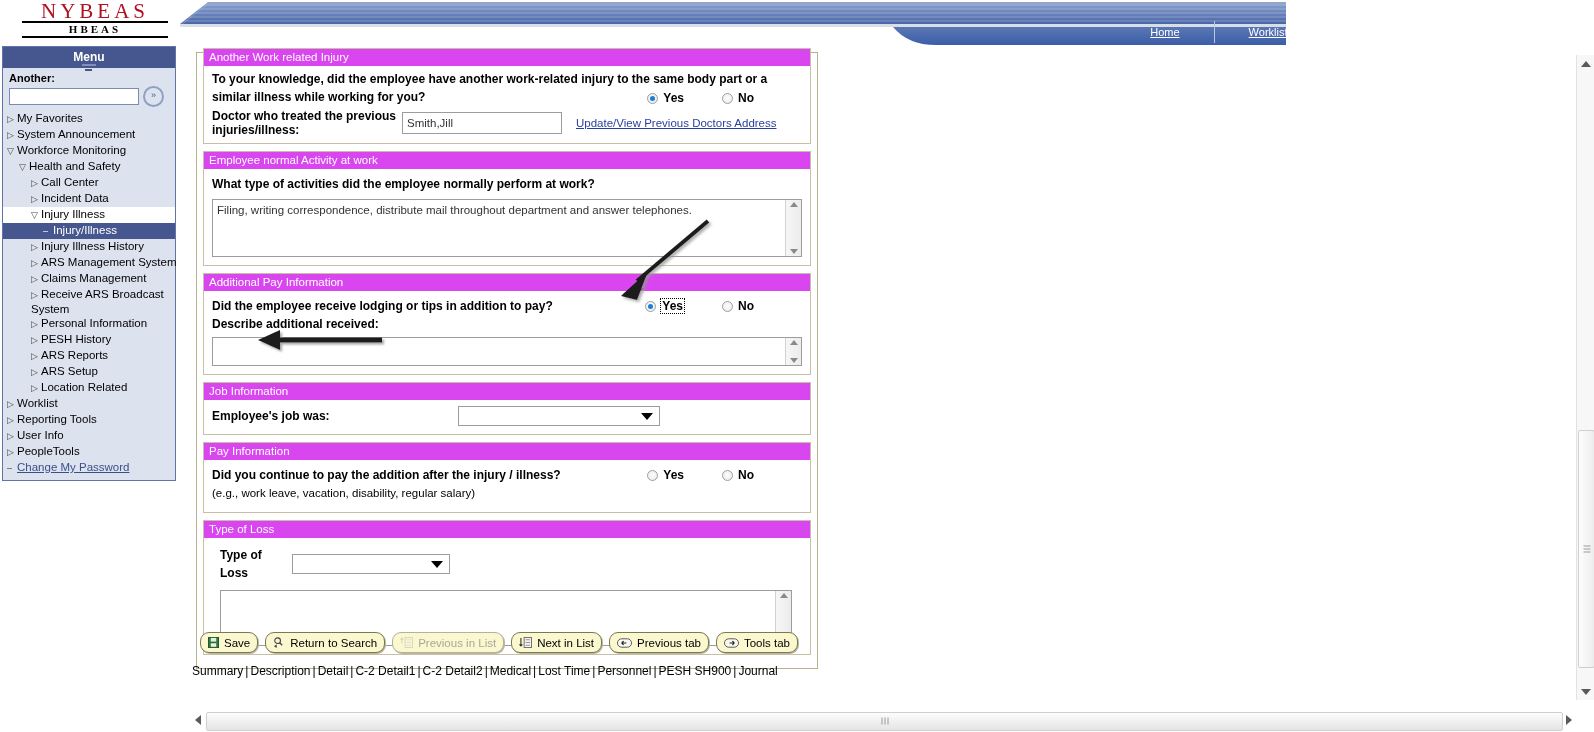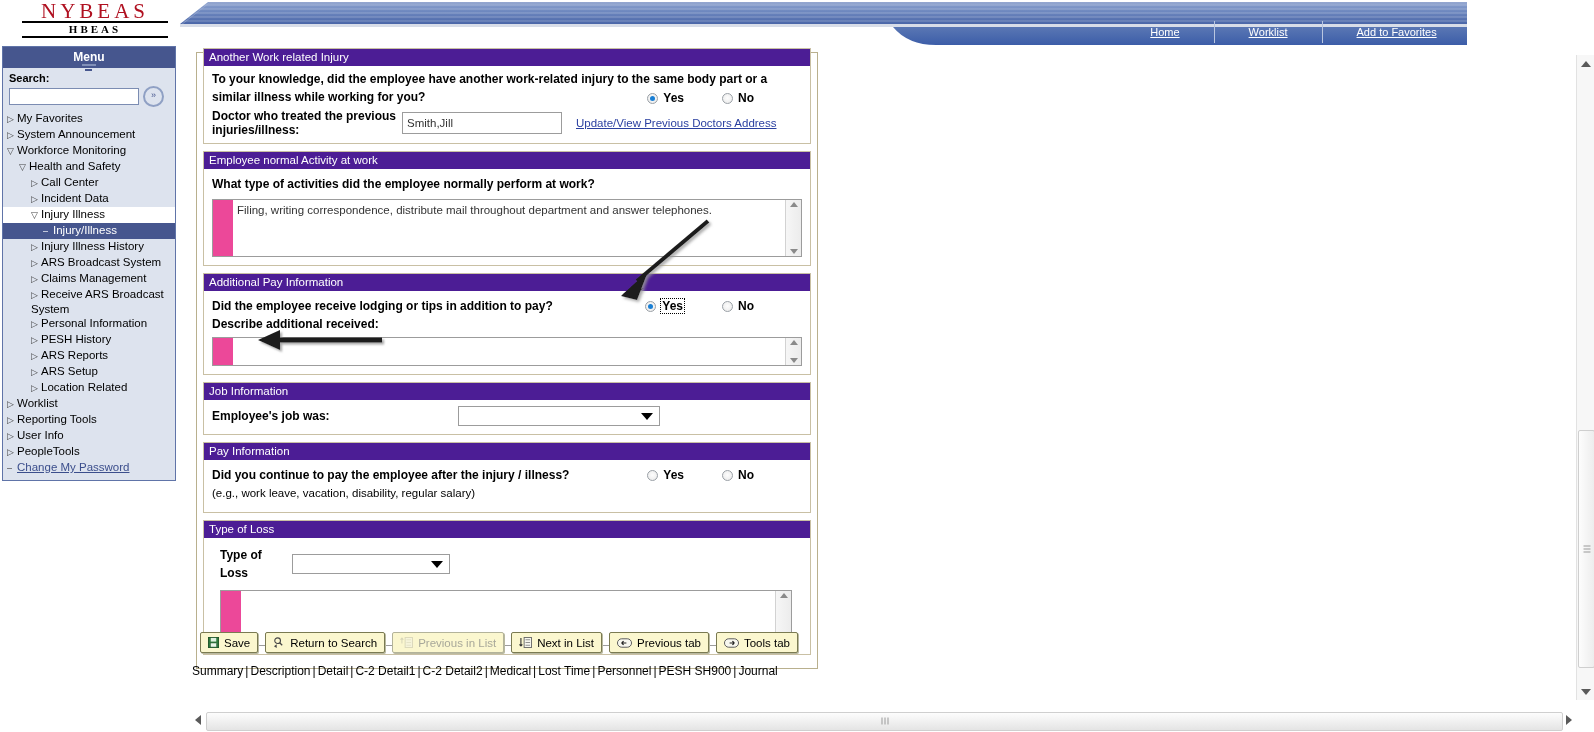--- a/index.html
+++ b/index.html
@@ -5,21 +5,21 @@
   html, body {
     margin: 0; padding: 0;
     width: 1594px; height: 732px;
     overflow: hidden;
     background: #ffffff;
     font-family: "Liberation Sans", sans-serif;
   }
   #root { position: relative; width: 1594px; height: 732px; }
 
   
-  .header { position: absolute; left: 0; top: 0; width: 1467px; height: 45px; background:#fff; overflow:hidden; }
+  .header { position: absolute; left: 0; top: 0; width: 1286px; height: 45px; background:#fff; overflow:hidden; }
   .logo { position: absolute; left: 20px; top: 0px; width: 150px; text-align: center; }
   .logo-main {
     font-family: "Liberation Serif", serif;
     color: #b01020; font-size: 21px; letter-spacing: 4px; font-weight: normal;
     line-height: 20px; padding-top: 1px;
   }
   .logo-rule { border-bottom: 2px solid #000; margin: 0 2px; }
   .logo-sub {
     font-family: "Liberation Serif", serif;
     color: #000; font-size: 11px; letter-spacing: 3px; font-weight: bold;
@@ -85,21 +85,21 @@
 
   
   .content { position: absolute; left: 196px; top: 52px; width: 640px; }
   .page-frame {
     border: 1px solid #b9b08e; background:#fff;
     width: 620px; padding: 0px 0 6px 0;
   }
   .sect { margin: 0 6px 7px 6px; border:1px solid #c9c0a4; background:#fff; }
   .sect:first-child { margin-top: -5px; }
   .sect-hd {
-    background:#4c1d95; color:#ffffff; font-size: 11.5px; font-weight: normal;
+    background:#d946ef; color:#ffffff; font-size: 11.5px; font-weight: normal;
     padding: 2px 0 2px 5px; line-height: 13px;
   }
   .sect-body { padding: 6px 8px 8px 8px; }
   .q { font-size: 12px; font-weight: bold; color:#000; line-height: 18px; }
   .q.small { font-weight: normal; font-size: 11.5px; }
   .row { display:flex; align-items:flex-start; }
 
   .radio-grp { display:flex; align-items:center; }
   .radio-item { display:flex; align-items:center; margin-right: 38px; cursor:pointer; }
   .radio {
@@ -115,21 +115,21 @@
   .radio-lbl { font-size: 12px; font-weight:bold; color:#000; }
   .radio-lbl.focus { outline: 1px dotted #000; padding: 0 1px; }
 
   .txtinput {
     border:1px solid #9c9c9c; background:#fff; height: 18px;
     font-size: 11.5px; font-family:"Liberation Sans", sans-serif;
     padding: 1px 4px; color:#333; box-sizing: content-box;
   }
   .link { color:#2a3fa0; font-size: 11.5px; text-decoration: underline; cursor:pointer; }
 
-  .ta-wrap { position: relative; border:1px solid #9c9c9c; background:#ec4899; display:flex;padding-left:20px; }
+  .ta-wrap { position: relative; border:1px solid #9c9c9c; background:#ec4899; display:flex; }
   .ta {
     flex:1; border:none; outline:none; resize:none; background:#fff;
     font-size: 11.5px; font-family:"Liberation Sans", sans-serif; color:#333;
     padding: 3px 4px; line-height: 15px;
   }
   .ta-sb {
     width: 15px; background: linear-gradient(to right,#f6f6f6,#ececec);
     border-left:1px solid #d2d2d2; display:flex; flex-direction:column;
     justify-content:space-between; align-items:center; padding: 2px 0; cursor:pointer;
   }
@@ -140,21 +140,21 @@
   .ddl {
     border:1px solid #9c9c9c; background:#fff; height: 18px;
     display:flex; align-items:center; justify-content:flex-end;
     padding: 0 6px 0 4px; font-size: 11.5px; cursor:pointer;
   }
   .ddl .caret { width:0;height:0;border-left:6px solid transparent;border-right:6px solid transparent;border-top:7px solid #000; }
 
   
   .btnbar { position:absolute; left:200px; top:632px; display:flex; align-items:center; }
   .btn {
-    background: #fbf7cf; border:1px solid #7a7a52; border-radius:2px;
+    background: #fbf7cf; border:1px solid #7a7a52; border-radius:9px;
     height: 19px; display:flex; align-items:center; padding: 0 7px;
     font-size: 11.5px; color:#000; margin-right: 7px; cursor:pointer;
     box-shadow: 1px 1px 0 #b9b9a0;
   }
   .btn.disabled { color:#a8a89a; border-color:#b3b39a; cursor:default; }
   .btn .bi { margin-right: 5px; display:inline-flex; }
 
   .tabs { position:absolute; left:192px; top:664px; font-size:12px; }
   .tabs .cur { color:#000; text-decoration:none; }
   .tabs .sep { color:#000; text-decoration:none; padding:0 2px; }
@@ -235,36 +235,36 @@
         <span class="nav-link last">Sign out</span>
       </div>
     </div>
   </div>
 
   <div class="sidebar">
     <div class="menu-title">
       <span>Menu</span>
       <span class="collapse-box"></span>
     </div>
-    <div class="search-lbl">Search:</div>
+    <div class="search-lbl">Another:</div>
     <div class="search-row">
       <input class="search-input" type="text" value="" style="">
       <span class="search-go">»</span>
     </div>
     <div class="menu-list">
         <div class="mi l0"><span class="tw">▷</span><span>My Favorites</span></div>
         <div class="mi l0"><span class="tw">▷</span><span>System Announcement</span></div>
         <div class="mi l0"><span class="tw">▽</span><span>Workforce Monitoring</span></div>
         <div class="mi l1"><span class="tw">▽</span><span>Health and Safety</span></div>
         <div class="mi l2"><span class="tw">▷</span><span>Call Center</span></div>
         <div class="mi l2"><span class="tw">▷</span><span>Incident Data</span></div>
         <div class="mi l2 open-row"><span class="tw">▽</span><span>Injury Illness</span></div>
         <div class="mi l3 sel"><span class="tw">–</span><span>Injury/Illness</span></div>
         <div class="mi l2"><span class="tw">▷</span><span>Injury Illness History</span></div>
-        <div class="mi l2"><span class="tw">▷</span><span>ARS Broadcast System</span></div>
+        <div class="mi l2"><span class="tw">▷</span><span>ARS Management System</span></div>
         <div class="mi l2"><span class="tw">▷</span><span>Claims Management</span></div>
         <div class="mi l2 wrapline"><span class="tw">▷</span><span>Receive ARS Broadcast System</span></div>
         <div class="mi l2"><span class="tw">▷</span><span>Personal Information</span></div>
         <div class="mi l2"><span class="tw">▷</span><span>PESH History</span></div>
         <div class="mi l2"><span class="tw">▷</span><span>ARS Reports</span></div>
         <div class="mi l2"><span class="tw">▷</span><span>ARS Setup</span></div>
         <div class="mi l2"><span class="tw">▷</span><span>Location Related</span></div>
         <div class="mi l0"><span class="tw">▷</span><span>Worklist</span></div>
         <div class="mi l0"><span class="tw">▷</span><span>Reporting Tools</span></div>
         <div class="mi l0"><span class="tw">▷</span><span>User Info</span></div>
@@ -351,21 +351,21 @@
               <span class="caret"></span>
             </div>
           </div>
         </div>
       </div>
 
       <div class="sect">
         <div class="sect-hd">Pay Information</div>
         <div class="sect-body" style="padding:6px 8px 10px 8px;">
           <div style="position:relative;">
-            <div class="q">Did you continue to pay the employee after the injury / illness?</div>
+            <div class="q">Did you continue to pay the addition after the injury / illness?</div>
             <div class="radio-grp" style="position:absolute; right:48px; top:2px;">
               <span class="radio-item">
                 <span class="radio"></span>
                 <span class="radio-lbl">Yes</span>
               </span>
               <span class="radio-item" style="margin-right:0;">
                 <span class="radio"></span>
                 <span class="radio-lbl">No</span>
               </span>
             </div>

